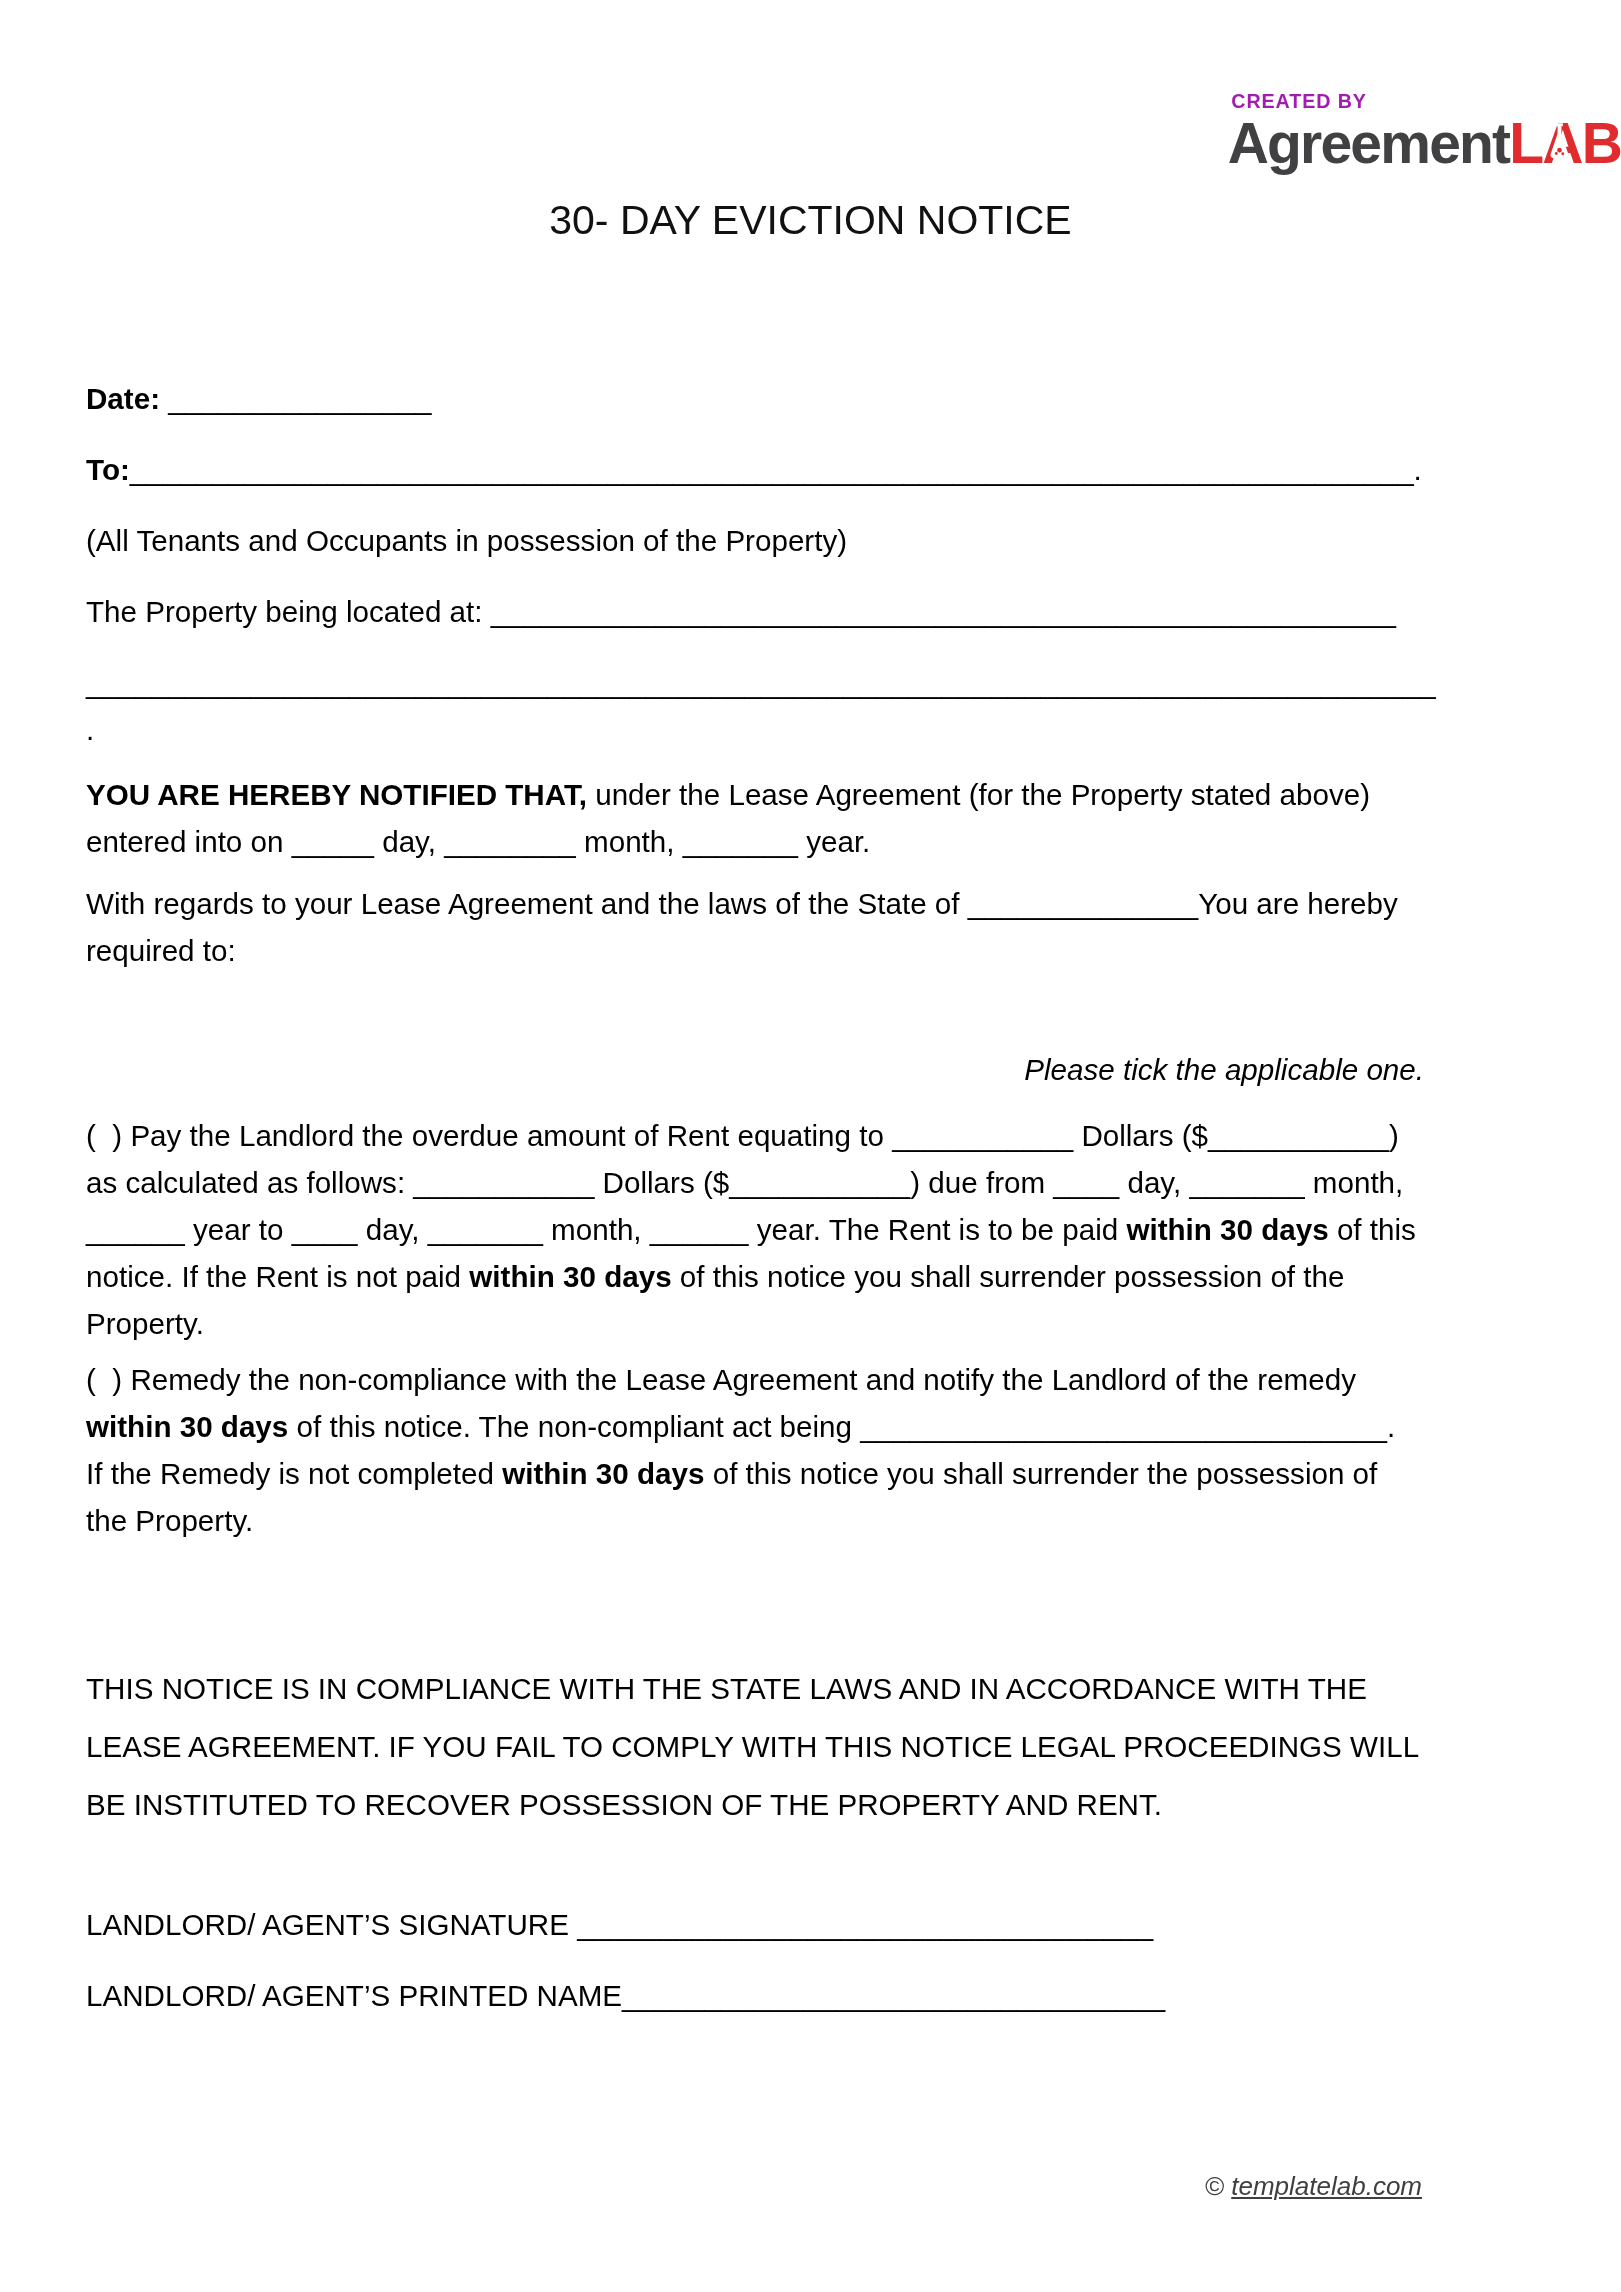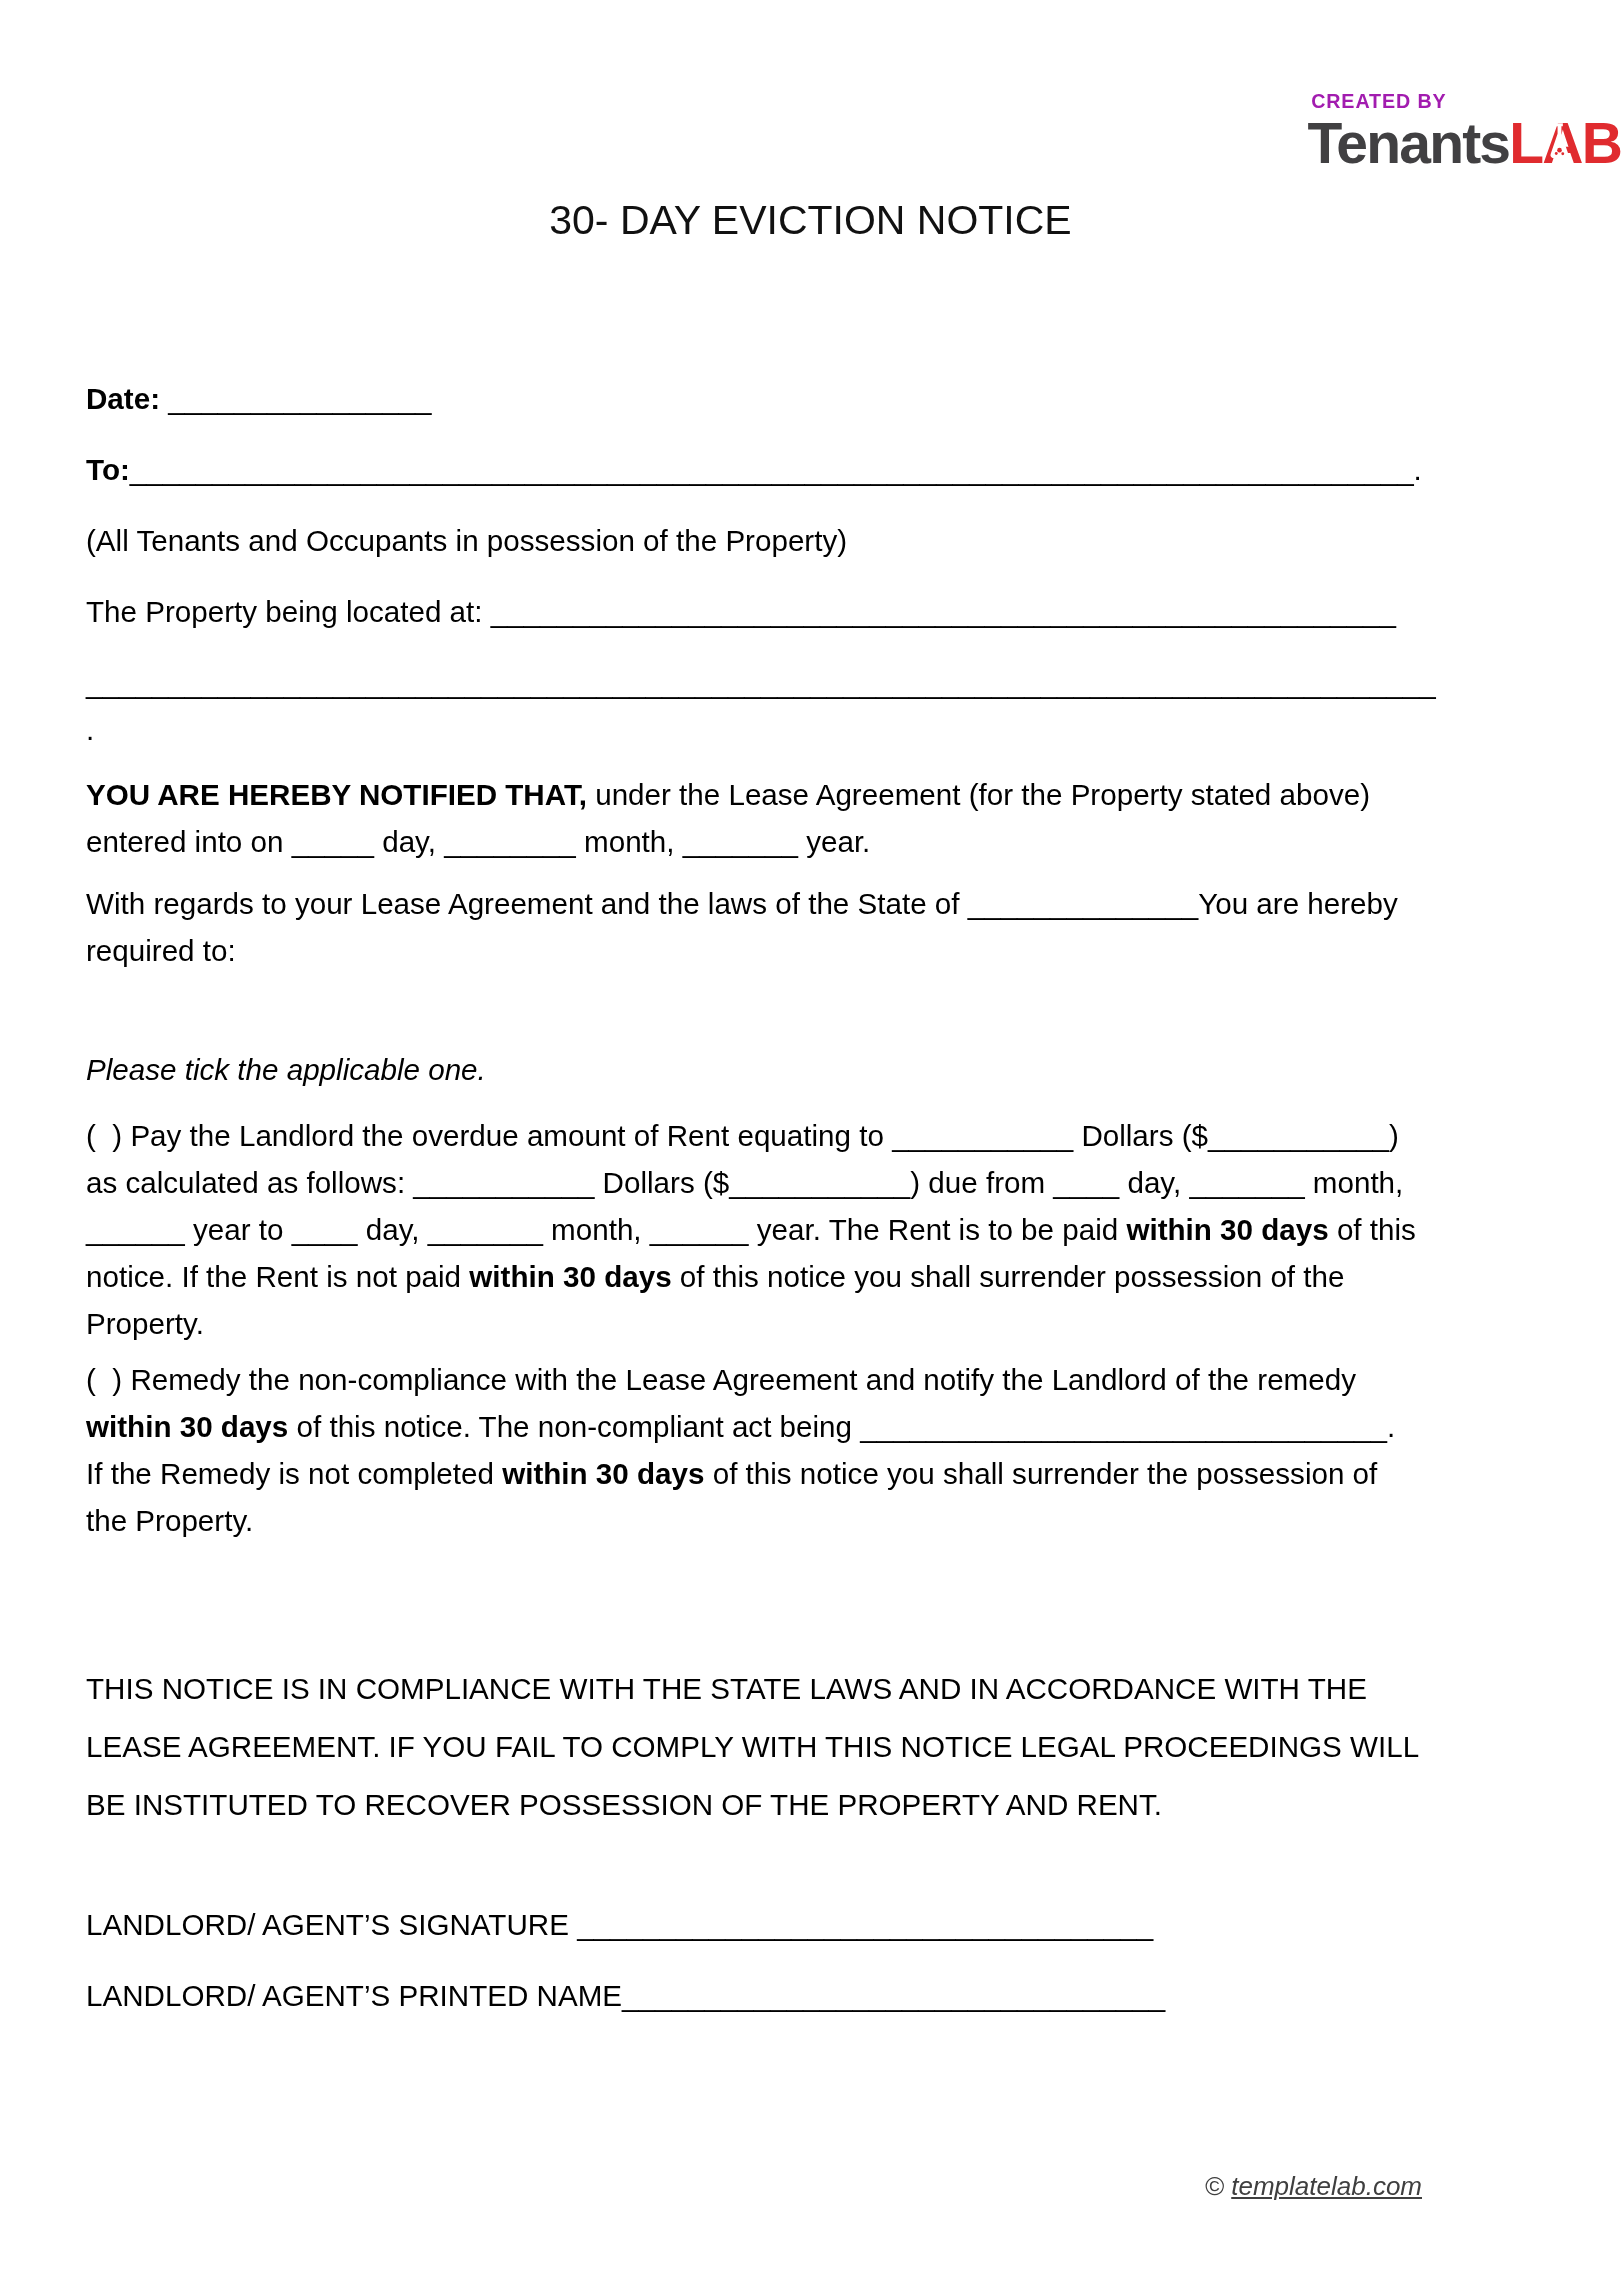--- a/index.html
+++ b/index.html
@@ -44,21 +44,21 @@
     font-size: 41px;
     font-weight: 400;
     color: #111111;
     letter-spacing: 0px;
   }
 
   
   .body-text { margin-top: 131px; font-size: 29.6px; line-height: 47px; }
   .body-text p { margin: 0 0 24px 0; }
   .b { font-weight: bold; }
-  .i { font-style: italic; }
+  .i { font-style: italic; text-align: right; }
   p.property-cont { margin-bottom: 18px; }
   p.notified-para { margin-bottom: 15px; }
   p.regards-para { margin-bottom: 72px; }
   p.tick-note { margin-bottom: 19.7px; }
   p.option-1 { margin-bottom: 9px; }
   p.option-2 { margin-bottom: 7.2px; }
   p.option-3 { margin-bottom: 0; }
   p.compliance-para {
     margin-top: 116px;
     margin-bottom: 0;
@@ -80,21 +80,21 @@
 </style>
 </head>
 <body>
 
 <div class="page">
 
   <div class="logo-row">
     <div class="logo">
       <div class="created-by">CREATED BY</div>
       <div class="wordmark">
-        <span class="brand-dark">Tenants</span><span class="lab-wrap"><span class="brand-red">LAB</span><svg class="flask" viewBox="0 0 24 40" xmlns="http://www.w3.org/2000/svg">
+        <span class="brand-dark">Agreement</span><span class="lab-wrap"><span class="brand-red">LAB</span><svg class="flask" viewBox="0 0 24 40" xmlns="http://www.w3.org/2000/svg">
               <path d="M8.5 1 h7 v3 h-1.5 v8 l7.2 21 a3.2 3.2 0 0 1 -3 4.4 h-12.4 a3.2 3.2 0 0 1 -3 -4.4 l7.2 -21 v-8 h-1.5 z" fill="#ffffff"></path>
               <circle cx="12" cy="29" r="2.4" fill="#e02b2f"></circle>
               <circle cx="8.6" cy="32.5" r="1.5" fill="#e02b2f"></circle>
               <circle cx="15.4" cy="32.8" r="1.5" fill="#e02b2f"></circle>
             </svg></span>
       </div>
     </div>
   </div>
 
   <h1 class="doc-title">30- DAY EVICTION NOTICE</h1>

